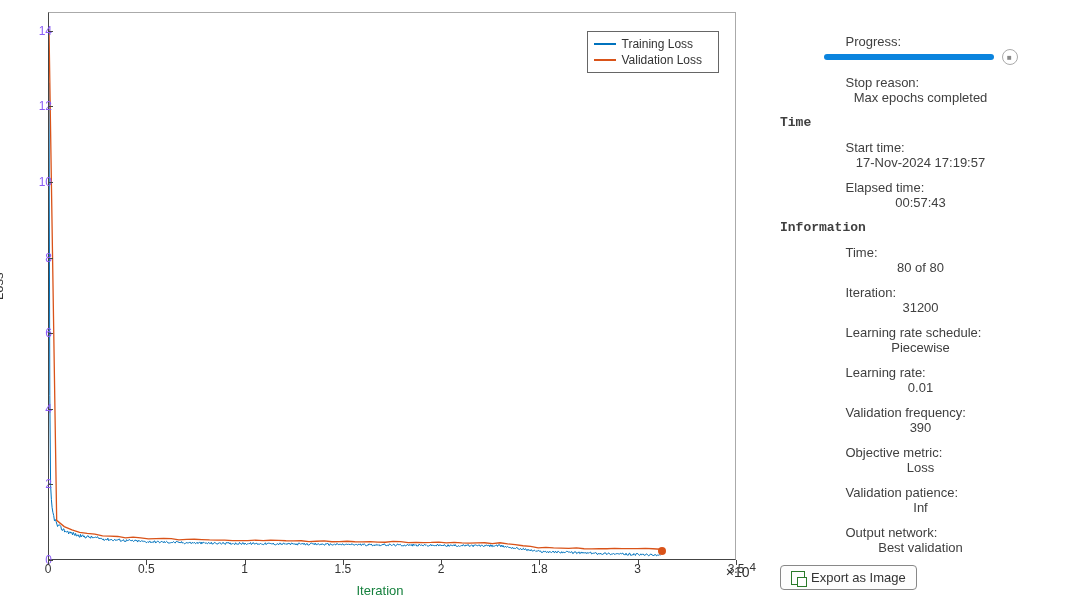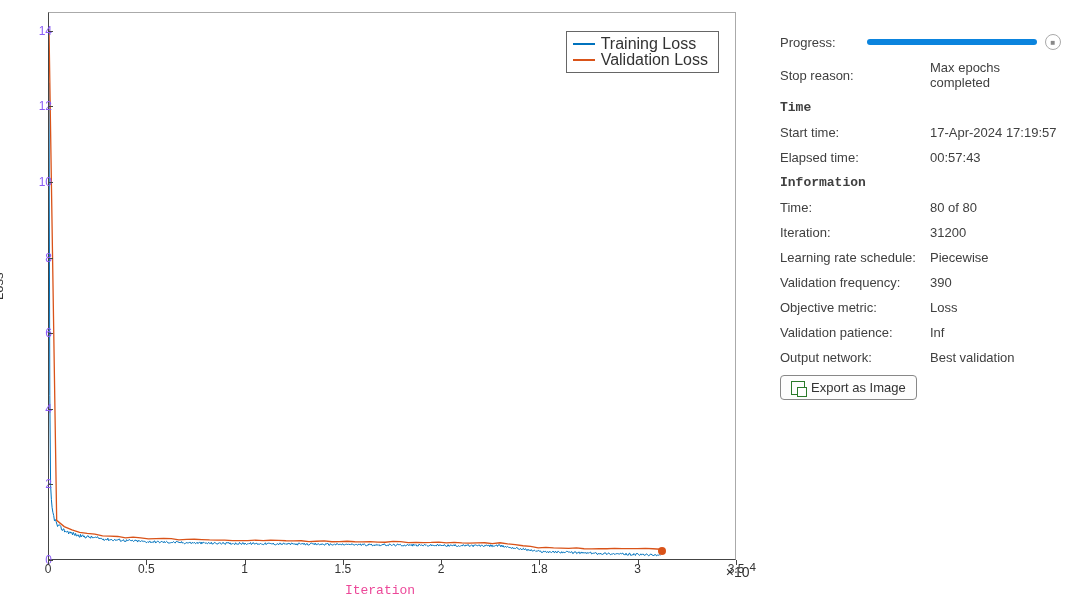--- a/index.html
+++ b/index.html
@@ -40,53 +40,53 @@
     position: absolute;
     left: -2px; top: 50%;
     transform: translateY(-50%) rotate(-90deg);
     transform-origin: left center;
     font-size: 13px; color: #333;
   }
   .x-label {
     position: absolute;
     left: 50%; bottom: 2px;
     transform: translateX(-50%);
-    font-size: 13px; color: #ec4899; font-family: Liberation Mono, monospace;
+    font-size: 13px; color: #15803d;
   }
   .x-exp {
     position: absolute;
     right: 4px; bottom: 20px;
     font-size: 14px; color: #333;
   }
   .legend {
     position: absolute;
     right: 16px; top: 18px;
     background: #fff;
     border: 1px solid #666;
-    padding: 4px 10px 4px 6px;
-    font-size: 16px;
+    padding: 4px 16px 4px 6px;
+    font-size: 12px;
   }
   .legend-row { display: flex; align-items: center; gap: 6px; line-height: 16px; }
   .legend-swatch { width: 22px; height: 2px; }
   .final-marker {
     position: absolute;
     width: 8px; height: 8px;
     border-radius: 50%;
     background: #d95319;
     transform: translate(-50%, -50%);
   }
   .info-panel {
     width: 321px;
     height: 600px;
     padding: 34px 20px 20px 20px;
     background: #fff;
     font-size: 13px;
     color: #404040;
   }
-  .info-row { display: flex; align-items: center; margin-bottom: 10px; }
+  .info-row { display: flex; align-items: center; margin-bottom: 10px; flex-direction: column; }
   .info-label { width: 150px; }
   .info-value { flex: 1; }
   .section-head { font-weight: bold; margin-top: 8px; margin-bottom: 10px; font-family: Liberation Mono, monospace; }
   .progress-wrap { display: flex; align-items: center; gap: 8px; }
   .progress-bar {
     width: 170px; height: 6px;
     background: #0b84de;
     border-radius: 3px;
   }
   .stop-btn {
@@ -197,41 +197,45 @@
 
   <div class="info-row">
     <div class="info-label">Stop reason:</div>
     <div class="info-value">Max epochs completed</div>
   </div>
 
   <div class="section-head">Time</div>
 
   <div class="info-row">
     <div class="info-label">Start time:</div>
-    <div class="info-value">17-Apr-2024 17:19:57</div>
+    <div class="info-value">17-Nov-2024 17:19:57</div>
   </div>
 
   <div class="info-row">
     <div class="info-label">Elapsed time:</div>
     <div class="info-value">00:57:43</div>
   </div>
 
   <div class="section-head">Information</div>
 
   <div class="info-row">
     <div class="info-label">Time:</div>
     <div class="info-value">80 of 80</div>
   </div>
   <div class="info-row">
     <div class="info-label">Iteration:</div>
     <div class="info-value">31200</div>
   </div>
   <div class="info-row">
     <div class="info-label">Learning rate schedule:</div>
     <div class="info-value">Piecewise</div>
+  </div>
+  <div class="info-row">
+    <div class="info-label">Learning rate:</div>
+    <div class="info-value">0.01</div>
   </div>
   <div class="info-row">
     <div class="info-label">Validation frequency:</div>
     <div class="info-value">390</div>
   </div>
   <div class="info-row">
     <div class="info-label">Objective metric:</div>
     <div class="info-value">Loss</div>
   </div>
   <div class="info-row">

